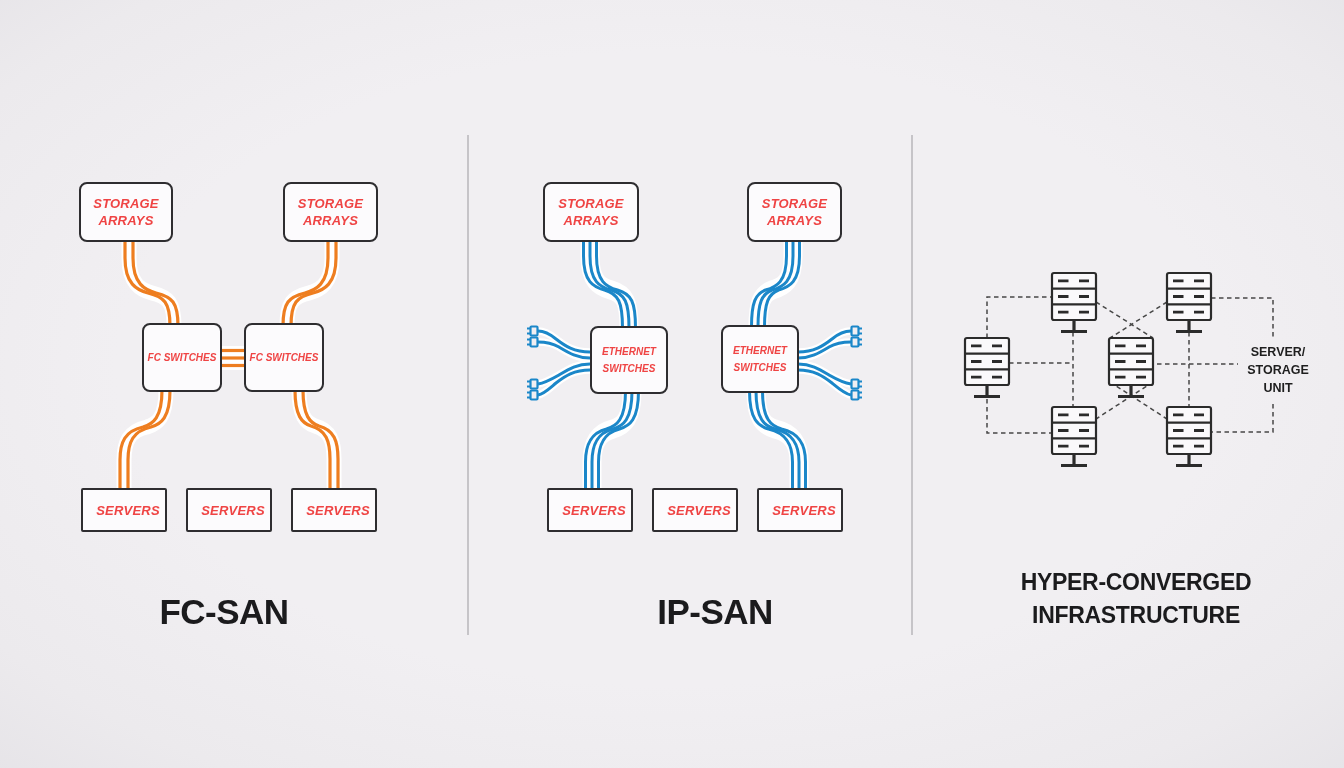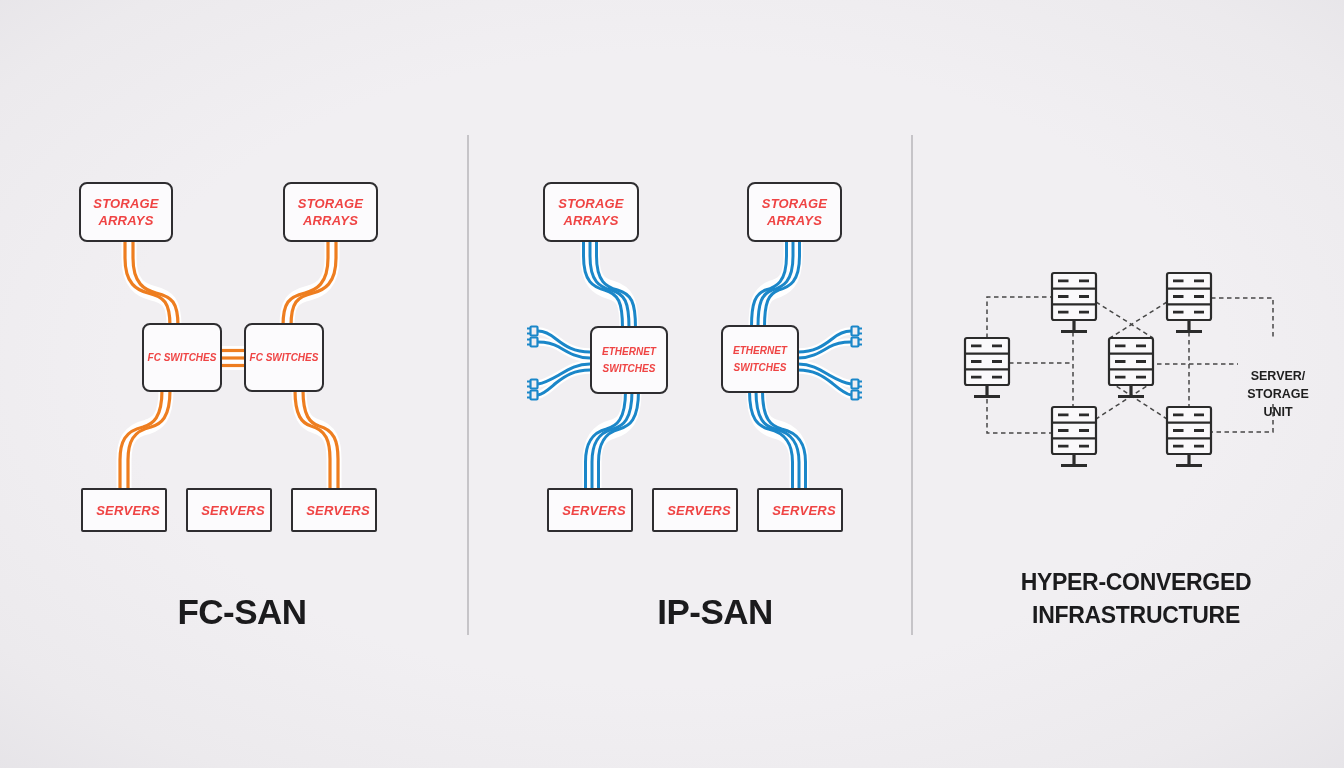--- a/index.html
+++ b/index.html
@@ -226,27 +226,27 @@
     </g>
   </svg>
 
   <div class="node rounded" style="left:79px;top:182px;width:94px;height:60px;">STORAGE ARRAYS</div>
   <div class="node rounded" style="left:283px;top:182px;width:95px;height:60px;">STORAGE ARRAYS</div>
   <div class="node rounded switchbox" style="left:142px;top:323px;width:80px;height:69px;">FC SWITCHES</div>
   <div class="node rounded switchbox" style="left:244px;top:323px;width:80px;height:69px;">FC SWITCHES</div>
   <div class="node sharp" style="left:81px;top:488px;width:86px;height:44px;">SERVERS</div>
   <div class="node sharp" style="left:186px;top:488px;width:86px;height:44px;">SERVERS</div>
   <div class="node sharp" style="left:291px;top:488px;width:86px;height:44px;">SERVERS</div>
-  <div class="title big" style="left:112px;top:592px;">FC-SAN</div>
+  <div class="title big" style="left:94px;top:592px;">FC-SAN</div>
 
   <div class="node rounded" style="left:543px;top:182px;width:96px;height:60px;">STORAGE ARRAYS</div>
   <div class="node rounded" style="left:747px;top:182px;width:95px;height:60px;">STORAGE ARRAYS</div>
   <div class="node rounded switchbox" style="left:590px;top:326px;width:78px;height:68px;">ETHERNET SWITCHES</div>
   <div class="node rounded switchbox" style="left:721px;top:325px;width:78px;height:68px;">ETHERNET SWITCHES</div>
   <div class="node sharp" style="left:547px;top:488px;width:86px;height:44px;">SERVERS</div>
   <div class="node sharp" style="left:652px;top:488px;width:86px;height:44px;">SERVERS</div>
   <div class="node sharp" style="left:757px;top:488px;width:86px;height:44px;">SERVERS</div>
   <div class="title big" style="left:585px;top:592px;">IP-SAN</div>
 
-  <div class="floatlabel" style="left:1242px;top:343px;margin-top:24px;">SERVER/ STORAGE UNIT</div>
+  <div class="floatlabel" style="left:1242px;top:343px;">SERVER/ STORAGE UNIT</div>
   <div class="title med" style="left:1006px;top:566px;">HYPER-CONVERGED INFRASTRUCTURE</div>
 
 </div>
 
 </body></html>

